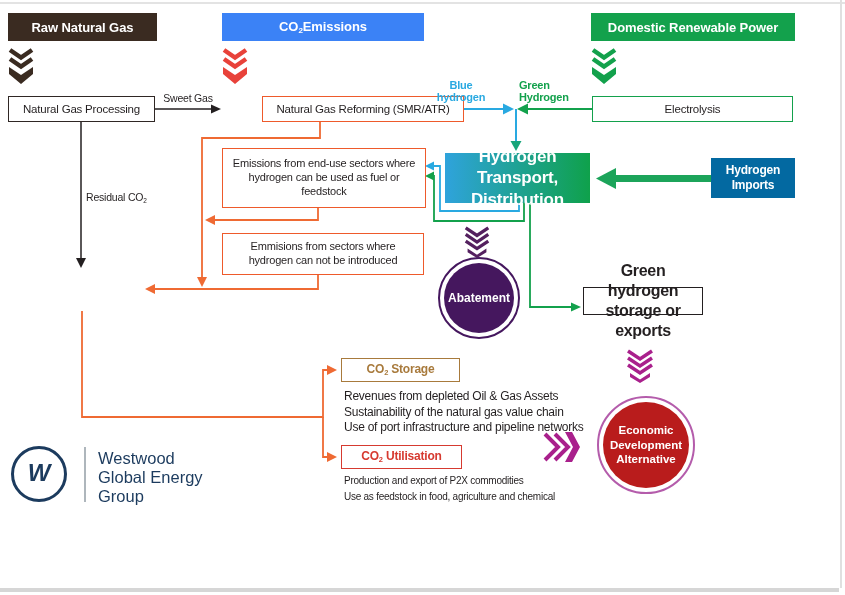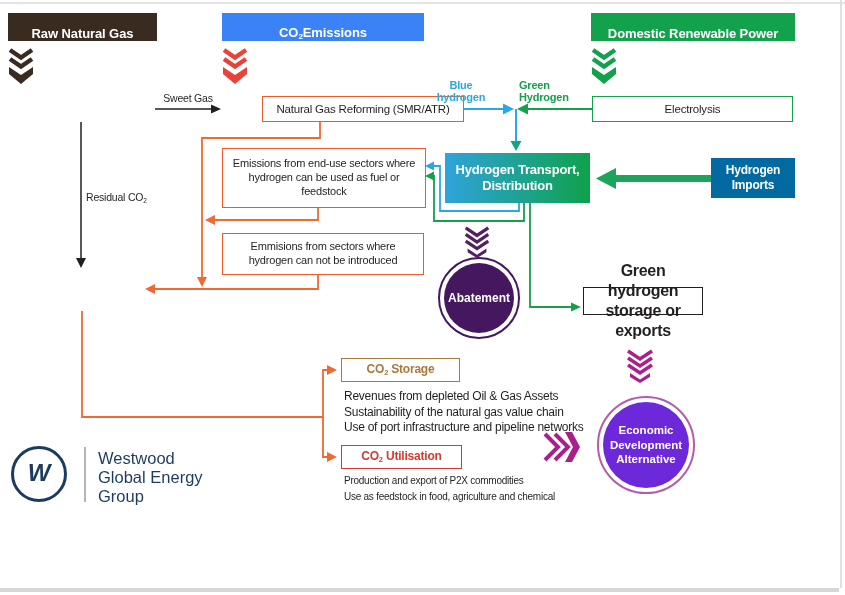--- a/index.html
+++ b/index.html
@@ -1,20 +1,20 @@
 <!DOCTYPE html>
 <html><head>
 <meta charset="utf-8">
 <style>
   * { margin:0; padding:0; box-sizing:border-box; }
   html,body { background:#fff; }
   body { font-family:"Liberation Sans", sans-serif; color:#231f20; }
   #stage { position:relative; width:845px; height:595px; background:#fff; overflow:hidden; }
   .abs { position:absolute; }
-  .hdr { height:28px; display:flex; align-items:flex-end; justify-content:center;
+  .hdr { height:28px; display:flex; align-items:center; justify-content:center;
          color:#fff; font-weight:bold; font-size:13px; letter-spacing:-0.1px; }
   .hdr sub, .nbox sub, .lbl sub { font-size:0.62em; vertical-align:-2px; }
   .nbox { background:#fff; display:flex; align-items:center; justify-content:center;
           text-align:center; font-size:11.5px; line-height:1.25; letter-spacing:-0.2px; padding:2px 5px; }
   .bold { font-weight:bold; }
   .lbl { font-size:10.5px; letter-spacing:-0.2px; }
   .circle-outer { border-radius:50%; display:flex; align-items:center; justify-content:center; background:#fff; }
   .circle-inner { border-radius:50%; display:flex; align-items:center; justify-content:center;
                   text-align:center; color:#fff; font-weight:bold; line-height:1.25; }
   .notes div { white-space:nowrap; }
@@ -122,41 +122,44 @@
     <path d="M2,3 L13,10.5 L24,3" fill="none" stroke="currentColor" stroke-width="4.5"></path>
     <path d="M2,12 L13,19.5 L24,12" fill="none" stroke="currentColor" stroke-width="4.5"></path>
     <path d="M1,20 L13,28 L25,20 L25,27 L13,37 L1,27 Z" fill="currentColor"></path>
   </svg>
   <svg class="abs chev layer2" style="left:591px;top:47px;color:#13a14c;" width="26" height="38" viewBox="0 0 26 38">
     <path d="M2,3 L13,10.5 L24,3" fill="none" stroke="currentColor" stroke-width="4.5"></path>
     <path d="M2,12 L13,19.5 L24,12" fill="none" stroke="currentColor" stroke-width="4.5"></path>
     <path d="M1,20 L13,28 L25,20 L25,27 L13,37 L1,27 Z" fill="currentColor"></path>
   </svg>
 
+  <div class="abs nbox layer2" style="left:8px;top:96px;width:147px;height:26px;border:1.5px solid #2f2724;">
+    <span>Natural Gas Processing</span>
+  </div>
   <div class="abs nbox layer2" style="left:222px;top:96px;width:202px;height:26px;border:1.5px solid #ee5a2b;margin-left:40px;">
     <span>Natural Gas Reforming (SMR/ATR)</span>
   </div>
   <div class="abs nbox layer2" style="left:592px;top:96px;width:201px;height:26px;border:1.5px solid #13a14c;">
     <span>Electrolysis</span>
   </div>
 
   <div class="abs lbl layer2" style="left:157px;top:92px;width:62px;text-align:center;">
     <span>Sweet Gas</span>
   </div>
   <div class="abs lbl bold layer2" style="left:430px;top:79px;width:62px;text-align:center;color:#29a9e1;font-size:11px;line-height:12px;">
     <span>Blue hydrogen</span>
   </div>
   <div class="abs lbl bold layer2" style="left:519px;top:79px;width:66px;text-align:left;color:#13a14c;font-size:11px;line-height:12px;">
     <span>Green Hydrogen</span>
   </div>
   <div class="abs lbl layer2" style="left:86px;top:191px;">
     <span>Residual CO</span><sub>2</sub>
   </div>
 
-  <div class="abs nbox layer2 bold" style="left:445px;top:153px;width:145px;height:50px;border:none;color:#fff;font-size:13px;background:linear-gradient(90deg,#2fa3dc,#0fa14b);">
+  <div class="abs nbox layer2 bold" style="left:445px;top:153px;width:145px;height:50px;border:none;color:#fff;font-size:17px;background:linear-gradient(90deg,#2fa3dc,#0fa14b);">
     <span>Hydrogen Transport, Distribution</span>
   </div>
 
   <div class="abs nbox layer2 bold" style="left:711px;top:158px;width:84px;height:40px;border:none;color:#fff;font-size:12px;background:#0369a1;">
     <span>Hydrogen Imports</span>
   </div>
 
   <div class="abs nbox layer2" style="left:222px;top:148px;width:204px;height:60px;border:1.5px solid #ee5a2b;font-size:11px;justify-content:flex-end;">
     <span>Emissions from end-use sectors where hydrogen can be used as fuel or feedstock</span>
   </div>
@@ -182,21 +185,21 @@
   </div>
 
   <svg class="abs chev layer2" style="left:625px;top:349px;color:#a9208c;" width="30" height="34" viewBox="0 0 30 34">
     <path d="M3,2 L15,10 L27,2" fill="none" stroke="currentColor" stroke-width="3.5"></path>
     <path d="M3,9 L15,17 L27,9" fill="none" stroke="currentColor" stroke-width="3.5"></path>
     <path d="M3,16 L15,24 L27,16" fill="none" stroke="currentColor" stroke-width="3.5"></path>
     <path d="M5,24 L15,30.5 L25,24 L25,28 L15,34 L5,28 Z" fill="currentColor"></path>
   </svg>
 
   <div class="abs circle-outer layer2" style="left:597px;top:396px;width:98px;height:98px;border:2.5px solid #b45cab;">
-    <div class="circle-inner" style="width:86px;height:86px;background:#6d28d9;font-size:11.5px;">
+    <div class="circle-inner" style="width:86px;height:86px;background:#b91c1c;font-size:11.5px;">
       <span>Economic Development Alternative</span>
     </div>
   </div>
 
   <svg class="abs chev layer2" style="left:542px;top:431px;color:#a9208c;" width="38" height="32" viewBox="0 0 38 32">
     <path d="M3,3 L16,16 L3,29" fill="none" stroke="currentColor" stroke-width="4"></path>
     <path d="M13,3 L26,16 L13,29" fill="none" stroke="currentColor" stroke-width="4"></path>
     <polygon points="23,1 30,1 38,16 30,31 23,31 31,16" fill="currentColor"></polygon>
   </svg>
 

